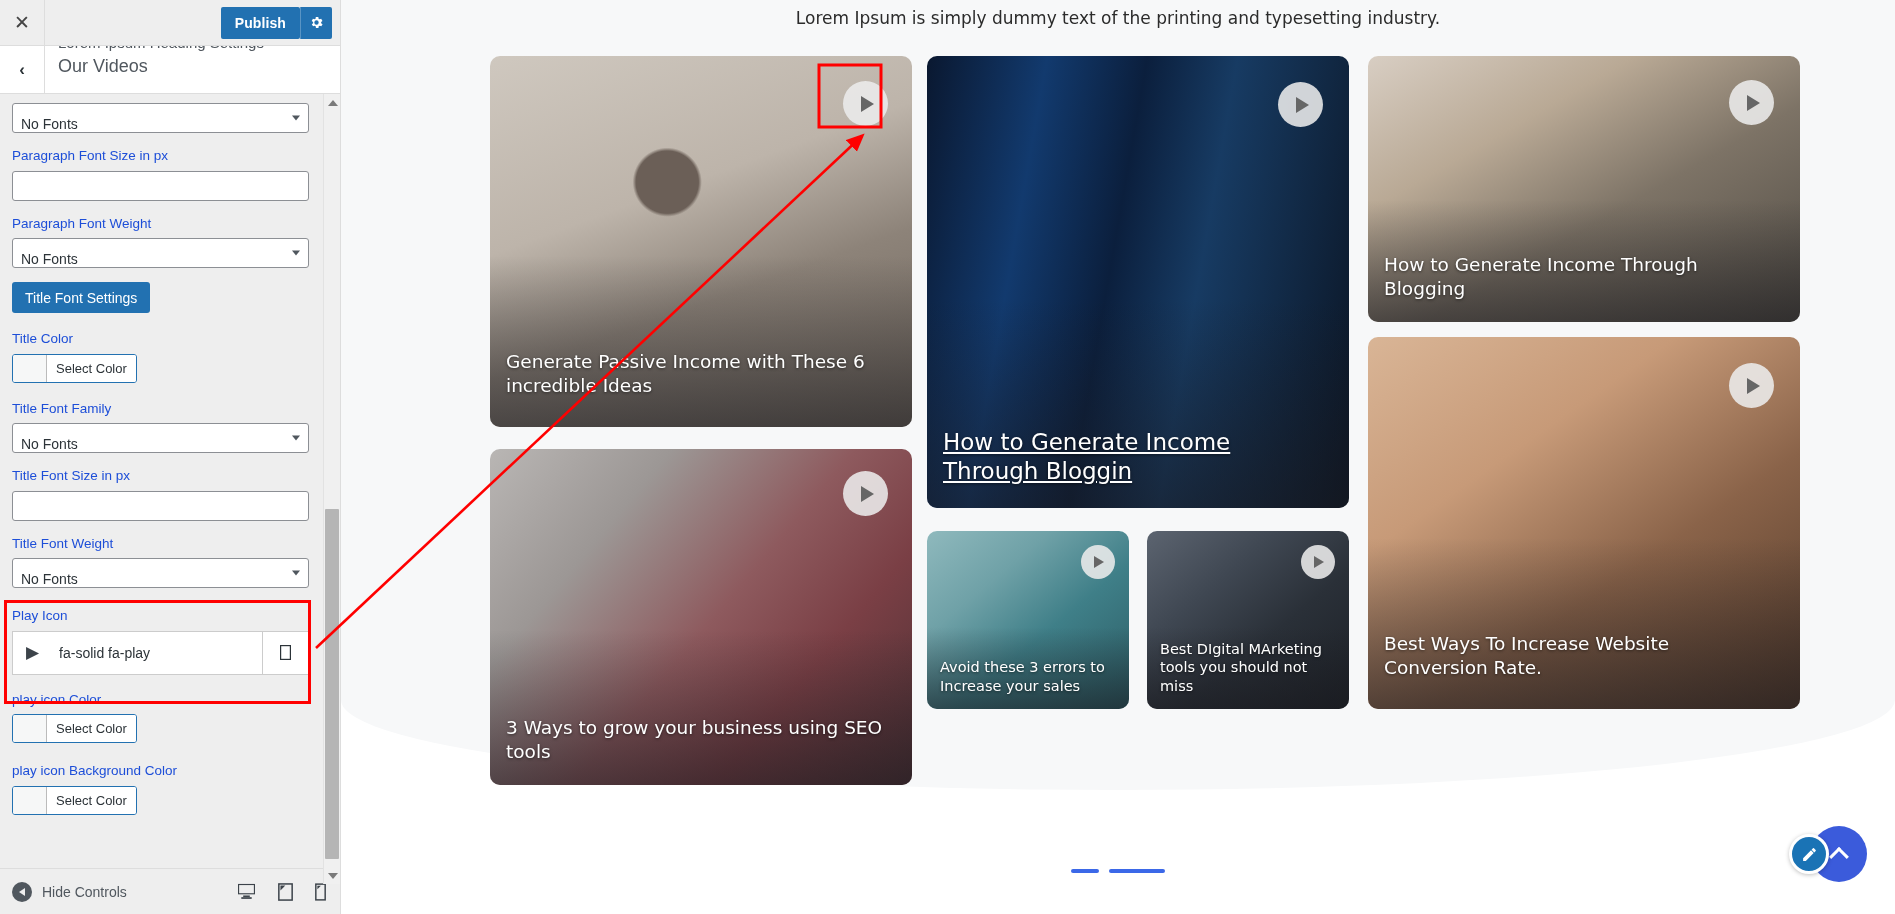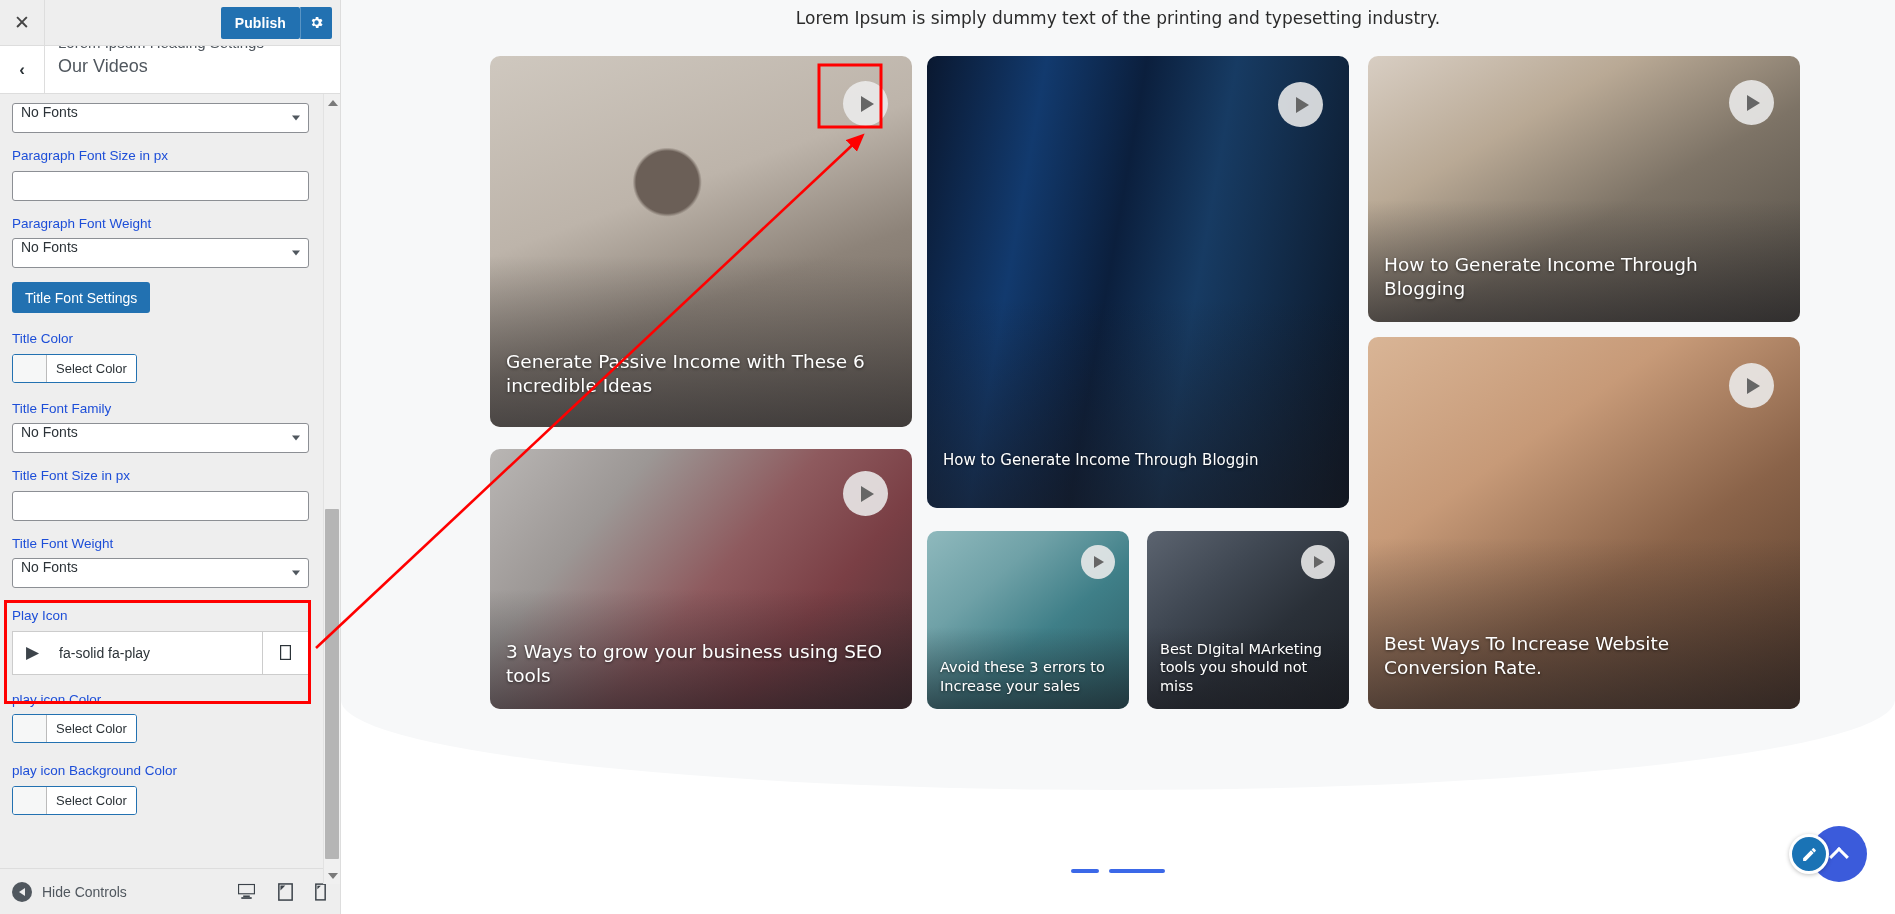--- a/index.html
+++ b/index.html
@@ -75,21 +75,21 @@
   .cz-field { margin-bottom: 14px; }
   .cz-label {
     font-size: 13.5px; color: #1d4ed8; font-weight: normal;
     margin-bottom: 6px; display: block; line-height: 1.3;
   }
   .cz-select {
     width: 297px; height: 30px; background: #fff;
     border: 1px solid #8c8f94; border-radius: 3px;
     font-size: 14px; color: #2c3338;
     padding: 0 24px 0 8px;
-    display: flex; align-items: flex-start;
+    display: flex; align-items: flex-end;
     position: relative; cursor: pointer;
   }
   .cz-select .chev {
     position: absolute; right: 8px; top: 50%;
     transform: translateY(-50%);
     width: 0; height: 0;
     border-left: 4.5px solid transparent;
     border-right: 4.5px solid transparent;
     border-top: 5px solid #50575e;
   }
@@ -456,36 +456,36 @@
 
       <div class="card" style="left:0; top:0; width:422px; height:371px;">
         <div class="bg ph-livingroom"></div>
         <div class="shade"></div>
         <div class="play" style="right:24px; top:25px; width:45px; height:45px;">
             <i></i>
           </div>
         <div class="ttl" style="bottom:30px; font-size:18.5px;">Generate Passive Income with These 6 incredible Ideas</div>
       </div>
 
-      <div class="card" style="left:0; top:393px; width:422px; height:260px;">
+      <div class="card" style="left:0; top:393px; width:422px; height:336px;">
         <div class="bg ph-seo"></div>
         <div class="shade"></div>
         <div class="play" style="right:24px; top:22px; width:45px; height:45px;">
             <i></i>
           </div>
         <div class="ttl" style="bottom:22px; font-size:18.5px;">3 Ways to grow your business using SEO tools</div>
       </div>
 
       <div class="card" style="left:437px; top:0; width:422px; height:452px;">
         <div class="bg ph-server"></div>
         <div class="shade"></div>
         <div class="play" style="right:26px; top:26px; width:45px; height:45px;">
             <i></i>
           </div>
-        <div class="ttl" style="bottom:38px; font-size:15px;">How to Generate Income Through Bloggin</div>
+        <div class="ttl" style="bottom:22px; font-size:23px;text-decoration:underline;">How to Generate Income Through Bloggin</div>
       </div>
 
       <div class="card" style="left:437px; top:475px; width:202px; height:178px;">
         <div class="bg ph-sofa"></div>
         <div class="shade"></div>
         <div class="play sm" style="right:14px; top:14px; width:34px; height:34px;">
             <i></i>
           </div>
         <div class="ttl" style="left:13px; right:14px; bottom:14px; font-size:14.5px;">Avoid these 3 errors to Increase your sales</div>
       </div>

